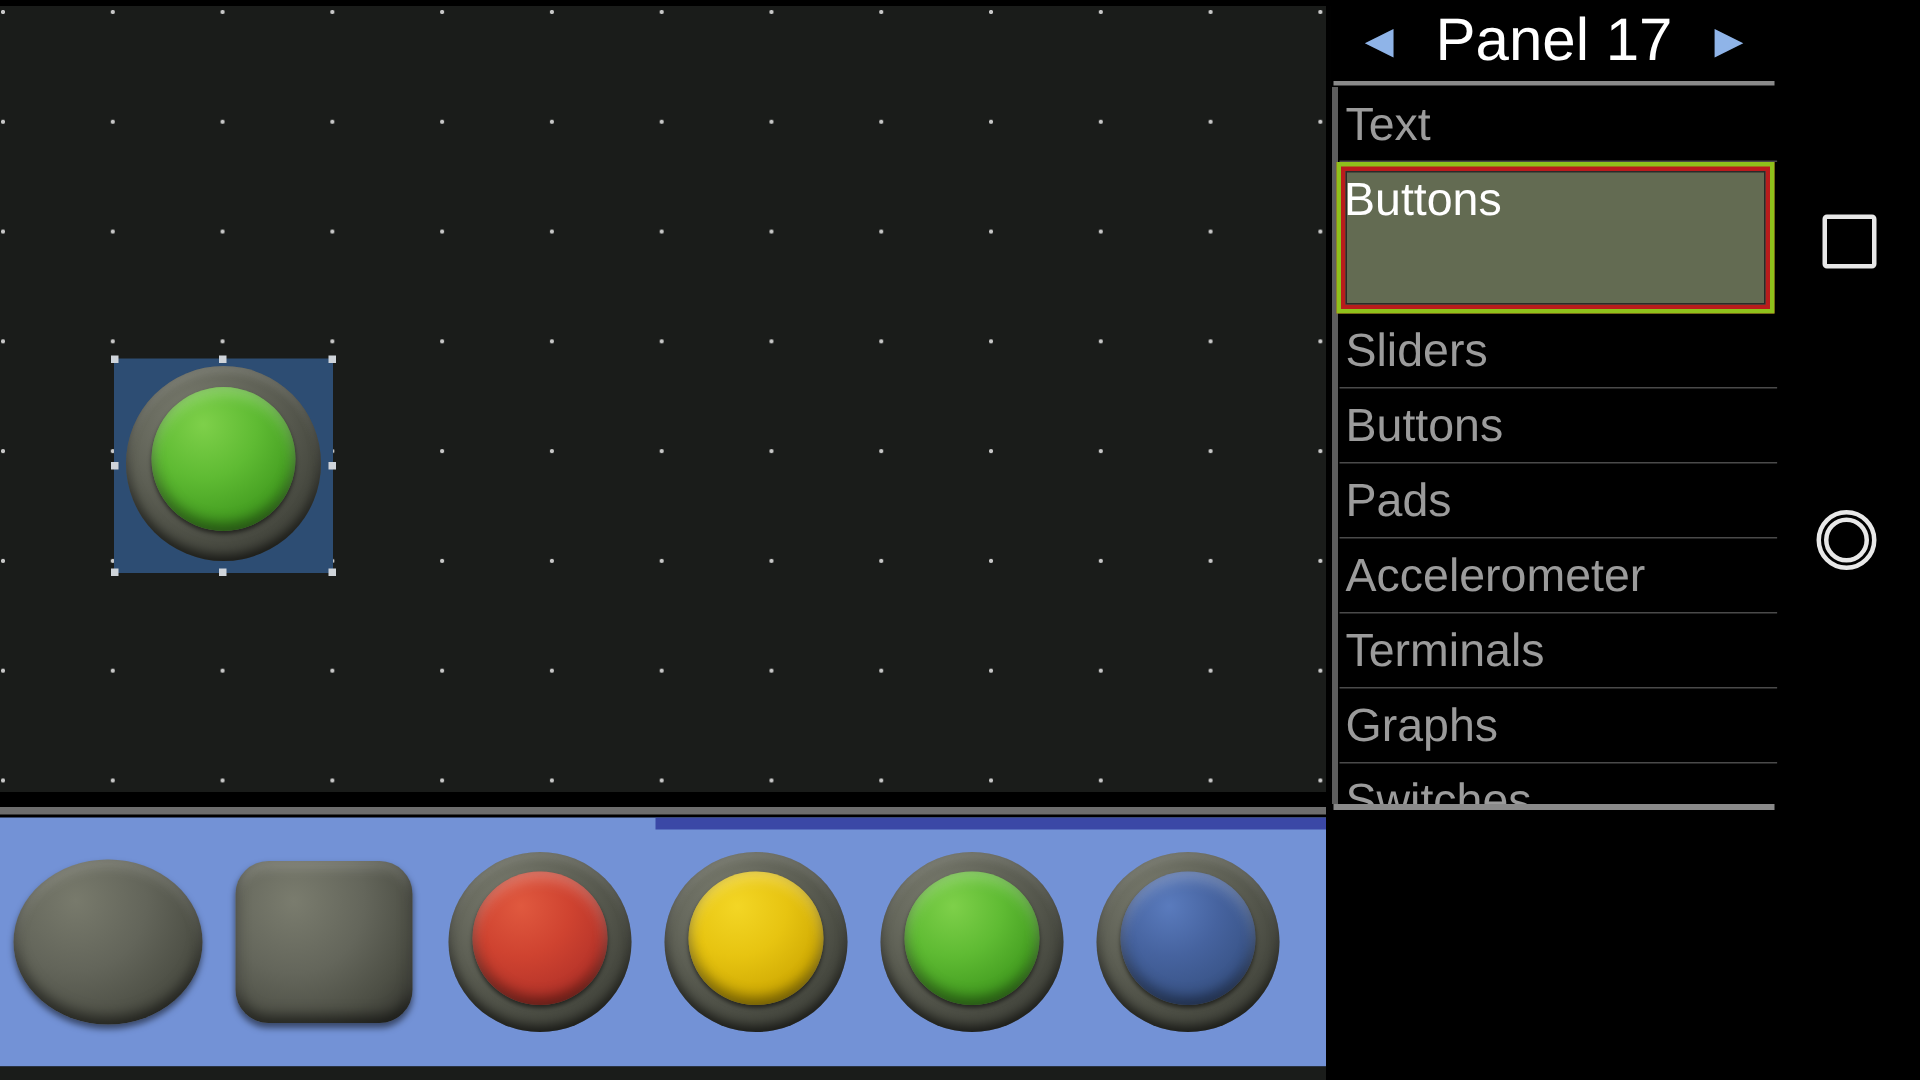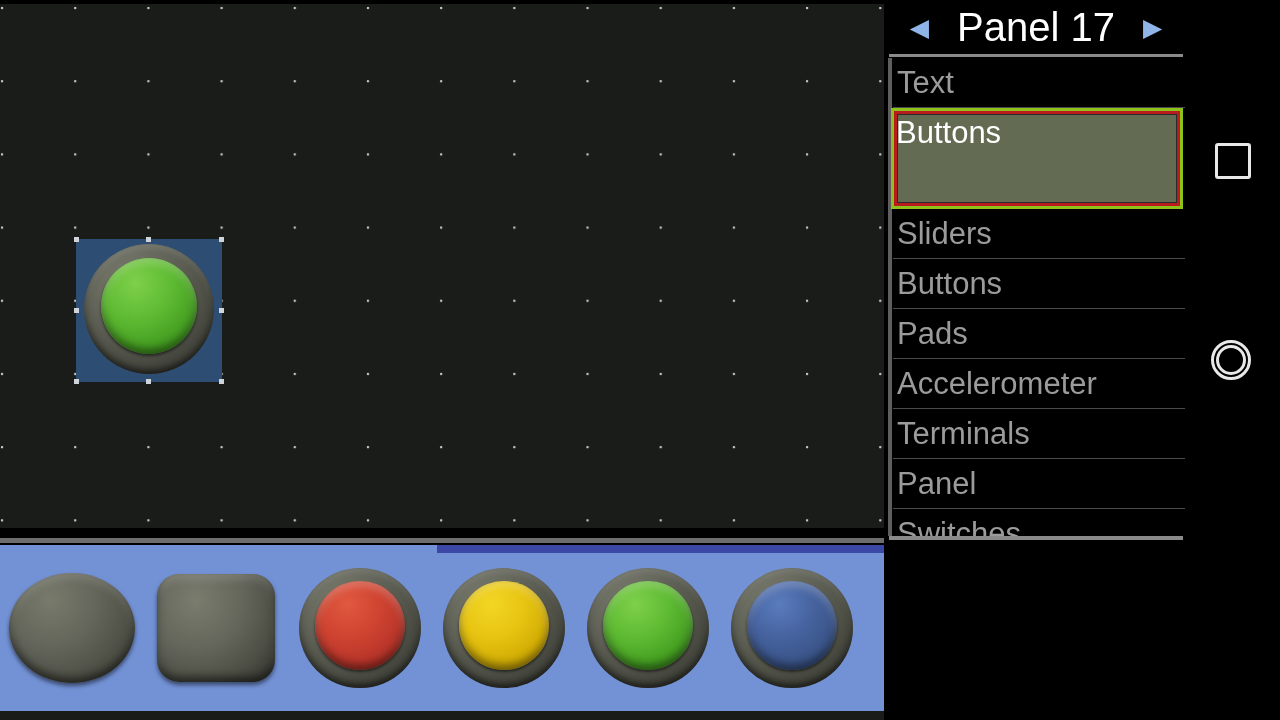--- a/index.html
+++ b/index.html
@@ -381,21 +381,21 @@
 
       <div class="list-item">
         <span class="label">Accelerometer</span>
       </div>
 
       <div class="list-item">
         <span class="label">Terminals</span>
       </div>
 
       <div class="list-item">
-        <span class="label">Panel</span>
+        <span class="label">Graphs</span>
       </div>
 
       <div class="list-item">
         <span class="label">Switches</span>
       </div>
     </div>
 
     <div id="list-bottom-rule"></div>
 
   </div>

